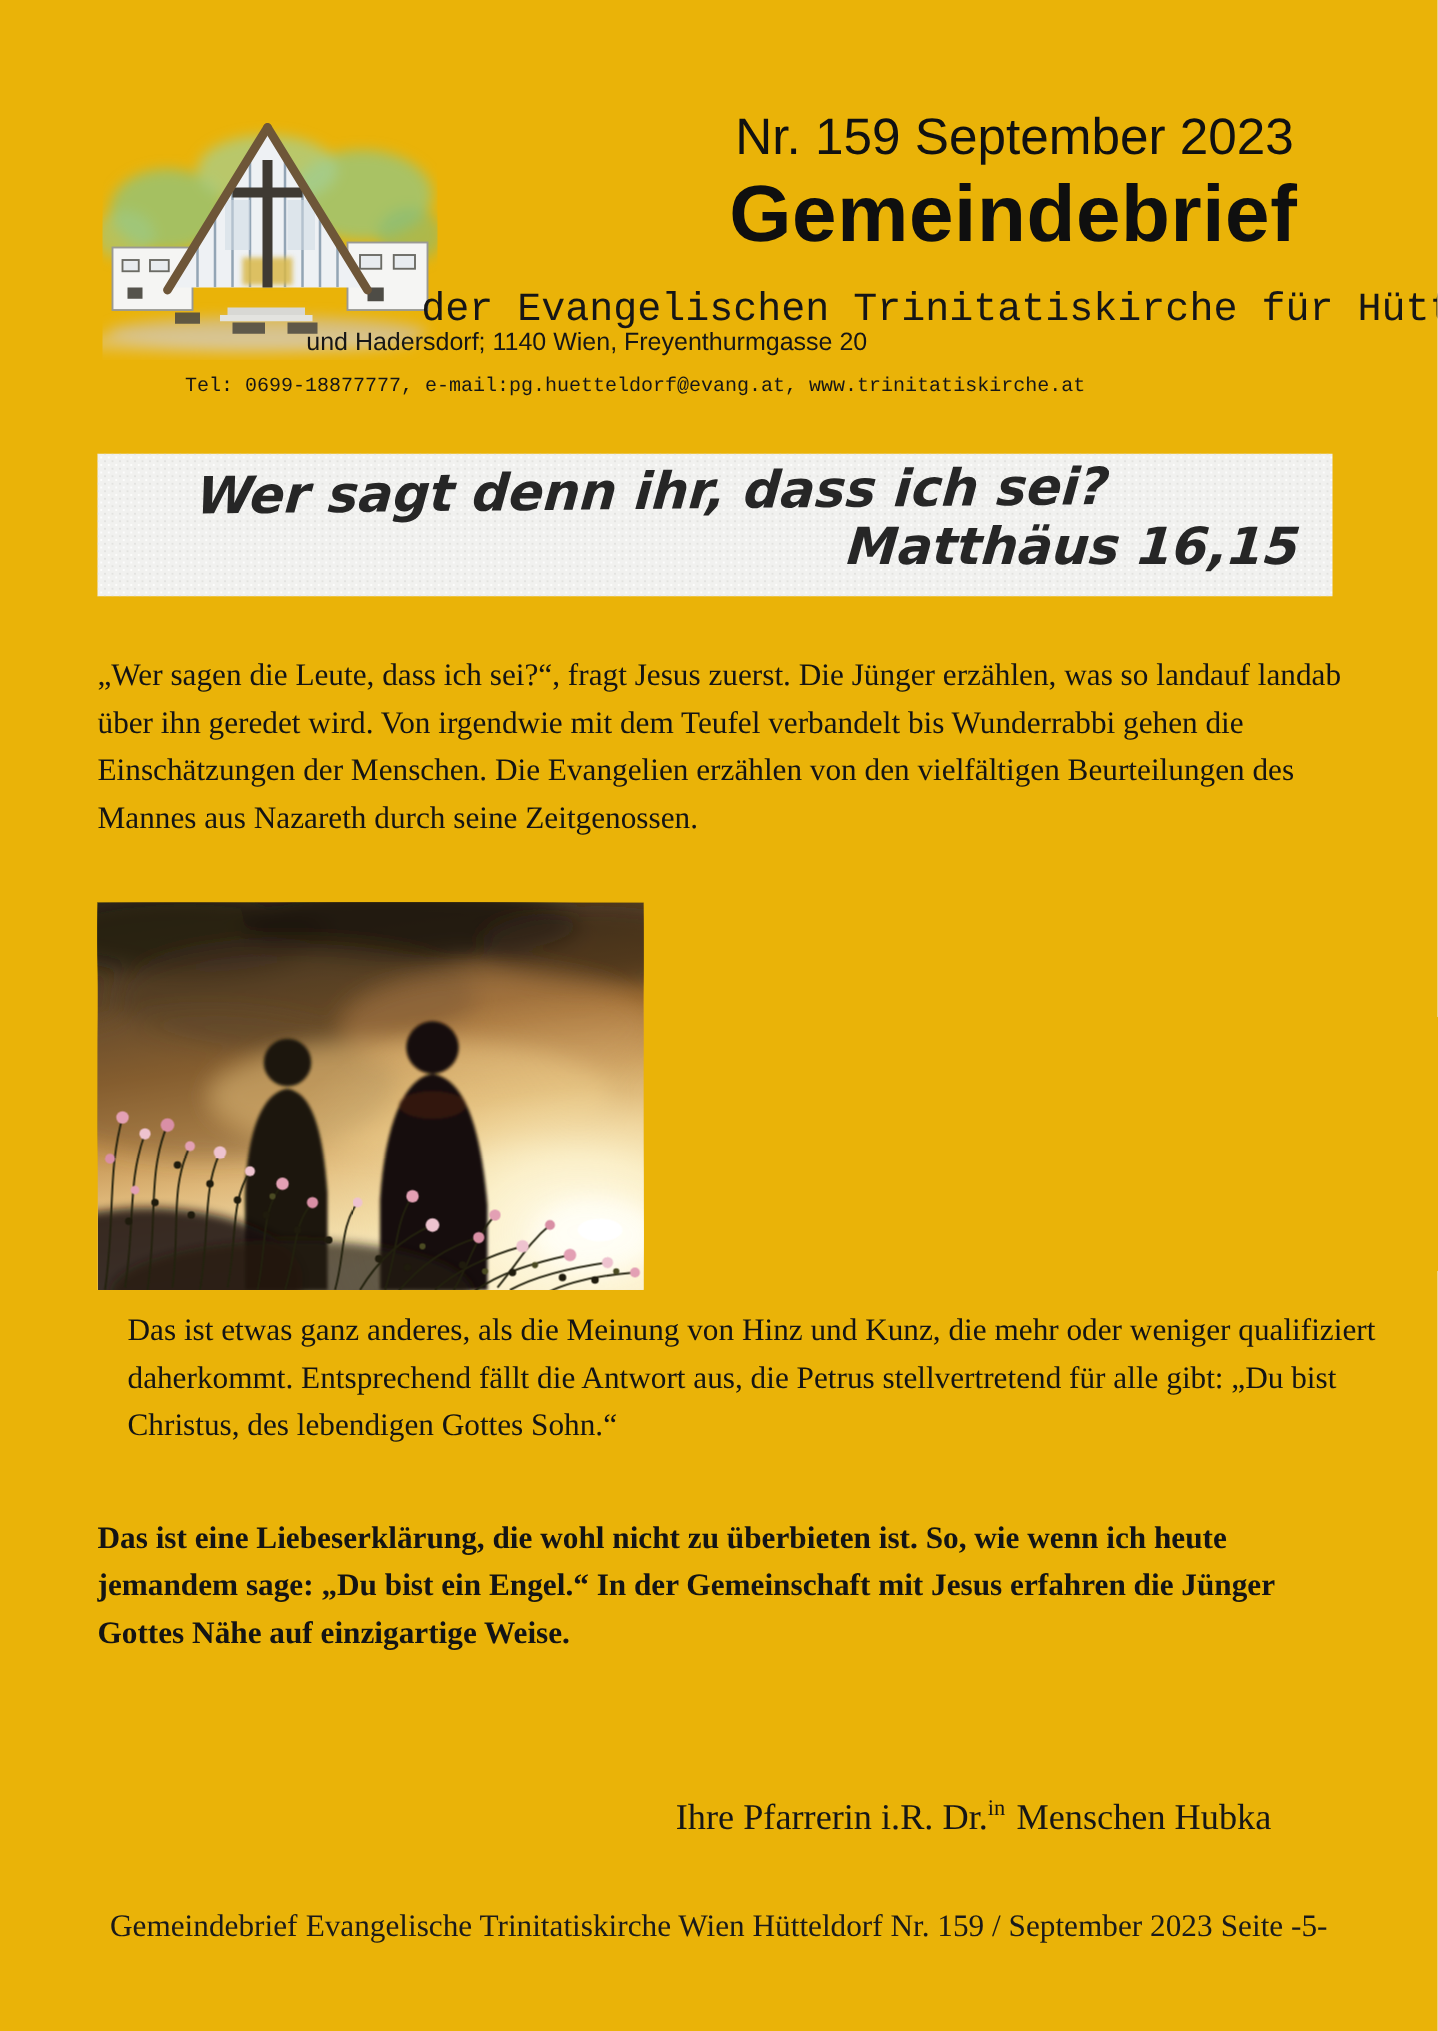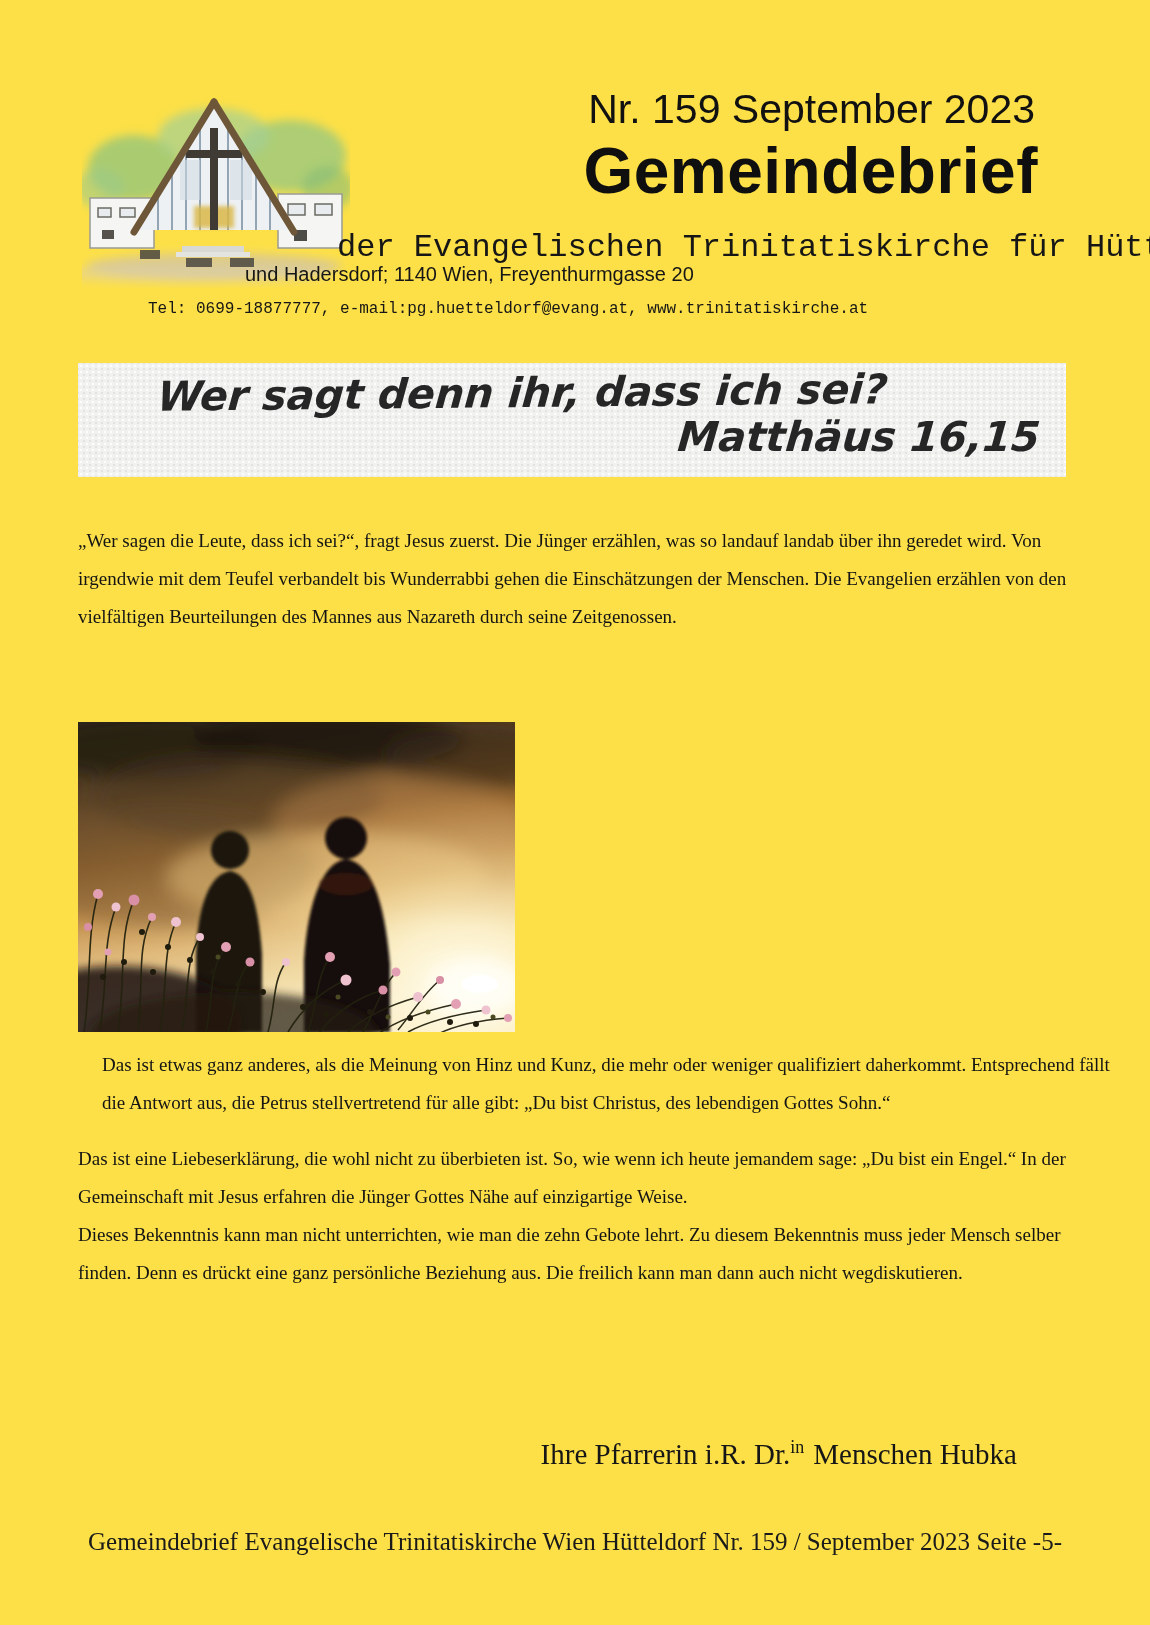--- a/index.html
+++ b/index.html
@@ -1,18 +1,18 @@
 <!DOCTYPE html>
 <html lang="de"><head>
 <meta charset="utf-8">
 <style>
   html,body { margin:0; padding:0; background:#e9e9e9; }
   .page {
     position:relative; width:1150px; height:1625px; margin:0 auto;
-    background:#fde047; overflow:hidden;
+    background:#eab308; overflow:hidden;
     font-family:"Liberation Serif", serif; color:#161616;
   }
   
   .logo { position:absolute; left:82px; top:90px; width:268px; height:198px; }
   .issue {
     position:absolute; right:115px; top:86px;
     font-family:"Liberation Sans", sans-serif; font-size:41px; color:#111; white-space:nowrap;
   }
   .title {
     position:absolute; right:112px; top:134px;
@@ -32,27 +32,27 @@
     background-size:6px 6px, 6px 6px;
     background-position:0 0, 3px 3px;
   }
   .hand {
     font-family:"DejaVu Sans", sans-serif; font-style:italic; font-weight:700;
     color:#262626; white-space:nowrap;
   }
   .quote { position:absolute; left:80px; top:6px; font-size:41px; transform:skewX(-5deg) rotate(-0.6deg); }
   .reference { position:absolute; left:600px; top:50px; font-size:41px; transform:skewX(-5deg); }
   
-  .bodytext { font-size:19px; line-height:38px; color:#141414; }
+  .bodytext { font-size:25px; line-height:38px; color:#141414; }
   .p1  { position:absolute; left:78px; top:522px;  width:1010px; }
   .photo { position:absolute; left:78px; top:722px; width:437px; height:310px; }
   .photo svg { display:block; width:100%; height:100%; }
   .side { position:absolute; left:548px; top:731px; width:540px; }
   .p2  { position:absolute; left:78px; top:1046px; width:1010px;margin-left:24px; }
-  .p34 { position:absolute; left:78px; top:1140px; width:1010px; }
+  .p34 { position:absolute; left:78px; top:1212px; width:1010px;font-weight:bold; }
   .signature { position:absolute; right:133px; top:1438px; font-size:29px; white-space:nowrap; }
   .signature sup { font-size:0.62em; vertical-align:super; line-height:0; }
   .signature .sig-name { margin-left:9px; }
   
   .footer {
     position:absolute; left:88px; right:88px; top:1528px;
     display:flex; justify-content:space-between; align-items:baseline;
     font-size:25px; color:#1a1a1a;
   }
   .footer span { white-space:nowrap; }
@@ -271,21 +271,20 @@
     </svg>
   </div>
 
   <div class="bodytext side">
   </div>
 
   <div class="bodytext p2">Das ist etwas ganz anderes, als die Meinung von Hinz und Kunz, die mehr oder weniger qualifiziert daherkommt. Entsprechend fällt die Antwort aus, die Petrus stellvertretend für alle gibt: „Du bist Christus, des lebendigen Gottes Sohn.“</div>
 
   <div class="bodytext p34">
     <div>Das ist eine Liebeserklärung, die wohl nicht zu überbieten ist. So, wie wenn ich heute jemandem sage: „Du bist ein Engel.“ In der Gemeinschaft mit Jesus erfahren die Jünger Gottes Nähe auf einzigartige Weise.</div>
-    <div>Dieses Bekenntnis kann man nicht unterrichten, wie man die zehn Gebote lehrt. Zu diesem Bekenntnis muss jeder Mensch selber finden. Denn es drückt eine ganz persönliche Beziehung aus. Die freilich kann man dann auch nicht wegdiskutieren.</div>
   </div>
 
   <div class="signature">
     <span>Ihre Pfarrerin i.R. Dr.</span><sup>in</sup><span class="sig-name">Menschen Hubka</span>
   </div>
 
   <div class="footer">
     <span>Gemeindebrief</span>
     <span>Evangelische Trinitatiskirche Wien Hütteldorf Nr. 159 / September 2023</span>
     <span>Seite -5-</span>

